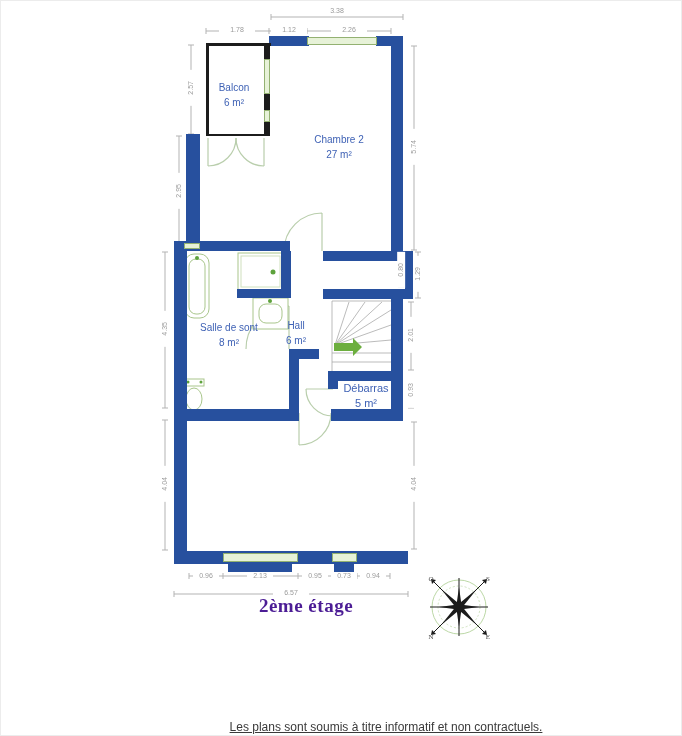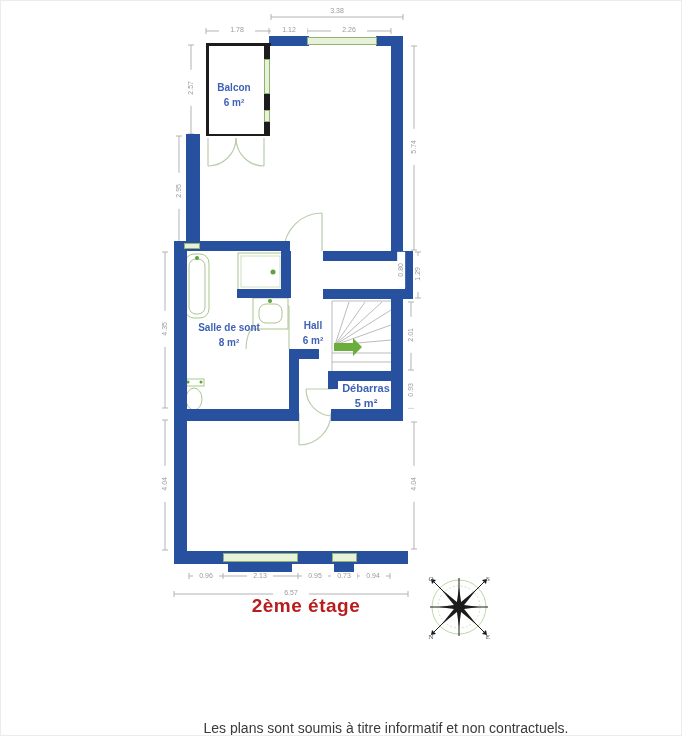--- a/index.html
+++ b/index.html
@@ -3,30 +3,30 @@
 <meta charset="utf-8">
 <style>
   html,body{margin:0;padding:0;background:#fff;}
   .page{position:relative;width:682px;height:736px;background:#fff;
         font-family:"Liberation Sans",sans-serif;overflow:hidden;
         border:1px solid #ececec;box-sizing:border-box;}
   .layer{position:absolute;left:0;top:0;}
   .w{position:absolute;background:#27509e;}
   .wb{position:absolute;background:#1c1c1c;}
   .win{position:absolute;background:#e7f2d8;border:1px solid #93b171;box-sizing:border-box;}
-  .room{position:absolute;color:#3f62b5;text-align:center;font-size:10px;line-height:1.45;font-weight:bold;}
+  .room{position:absolute;color:#3f62b5;text-align:center;font-size:10px;line-height:1.45;}
   .room.small{font-size:11px;line-height:1.4;}
   .dim{position:absolute;color:#9b9b9b;font-size:7px;text-align:center;width:36px;
        background:#fff;line-height:1.1;}
   .dim.sm{width:26px;}
   .dimv{transform:rotate(-90deg);}
   .title{position:absolute;left:225px;top:594px;width:160px;text-align:center;
-         font-size:19px;font-weight:bold;color:#b91c1c;letter-spacing:.5px;}
+         font-size:19px;font-weight:bold;color:#4c1d95;letter-spacing:.5px;font-family:Liberation Serif, serif;}
   .footer{position:absolute;left:88px;top:719px;width:594px;text-align:center;
-          font-size:14px;color:#3a3a3a;}
+          font-size:12px;color:#3a3a3a;text-decoration:underline;}
 </style>
 </head>
 <body>
 
 <div class="page">
 
   <svg class="layer" width="682" height="736">
 
     <g stroke="#b3b3b3" fill="none" stroke-width="1">
       <path d="M270,16 H402 M270,13 V19 M402,13 V19"></path>
@@ -134,25 +134,29 @@
   <div class="win" style="left:183px;top:242px;width:16px;height:6px"></div>
   <div class="win" style="left:222px;top:552px;width:75px;height:9px"></div>
   <div class="win" style="left:331px;top:552px;width:25px;height:9px"></div>
   <div class="win" style="left:263px;top:58px;width:6px;height:35px"></div>
   <div class="win" style="left:263px;top:109px;width:6px;height:12px"></div>
 
   <div class="room" style="left:203px;top:80px;width:60px">
     <div class="nm">Balcon</div>
     <div>6 m²</div>
   </div>
+  <div class="room" style="left:288px;top:132px;width:100px">
+    <div class="nm">Chambre 2</div>
+    <div>27 m²</div>
+  </div>
   <div class="room" style="left:168px;top:320px;width:120px">
     <div class="nm">Salle de sont</div>
     <div>8 m²</div>
   </div>
-  <div class="room" style="left:282px;top:318px;width:60px">
+  <div class="room" style="left:265px;top:318px;width:60px">
     <div class="nm">Hall</div>
     <div>6 m²</div>
   </div>
   <div class="room small" style="left:334px;top:380px;width:62px">
     <div class="nm">Débarras</div>
     <div>5 m²</div>
   </div>
 
   <span class="dim" style="left:318px;top:6px">3.38</span>
   <span class="dim" style="left:218px;top:25px">1.78</span>

